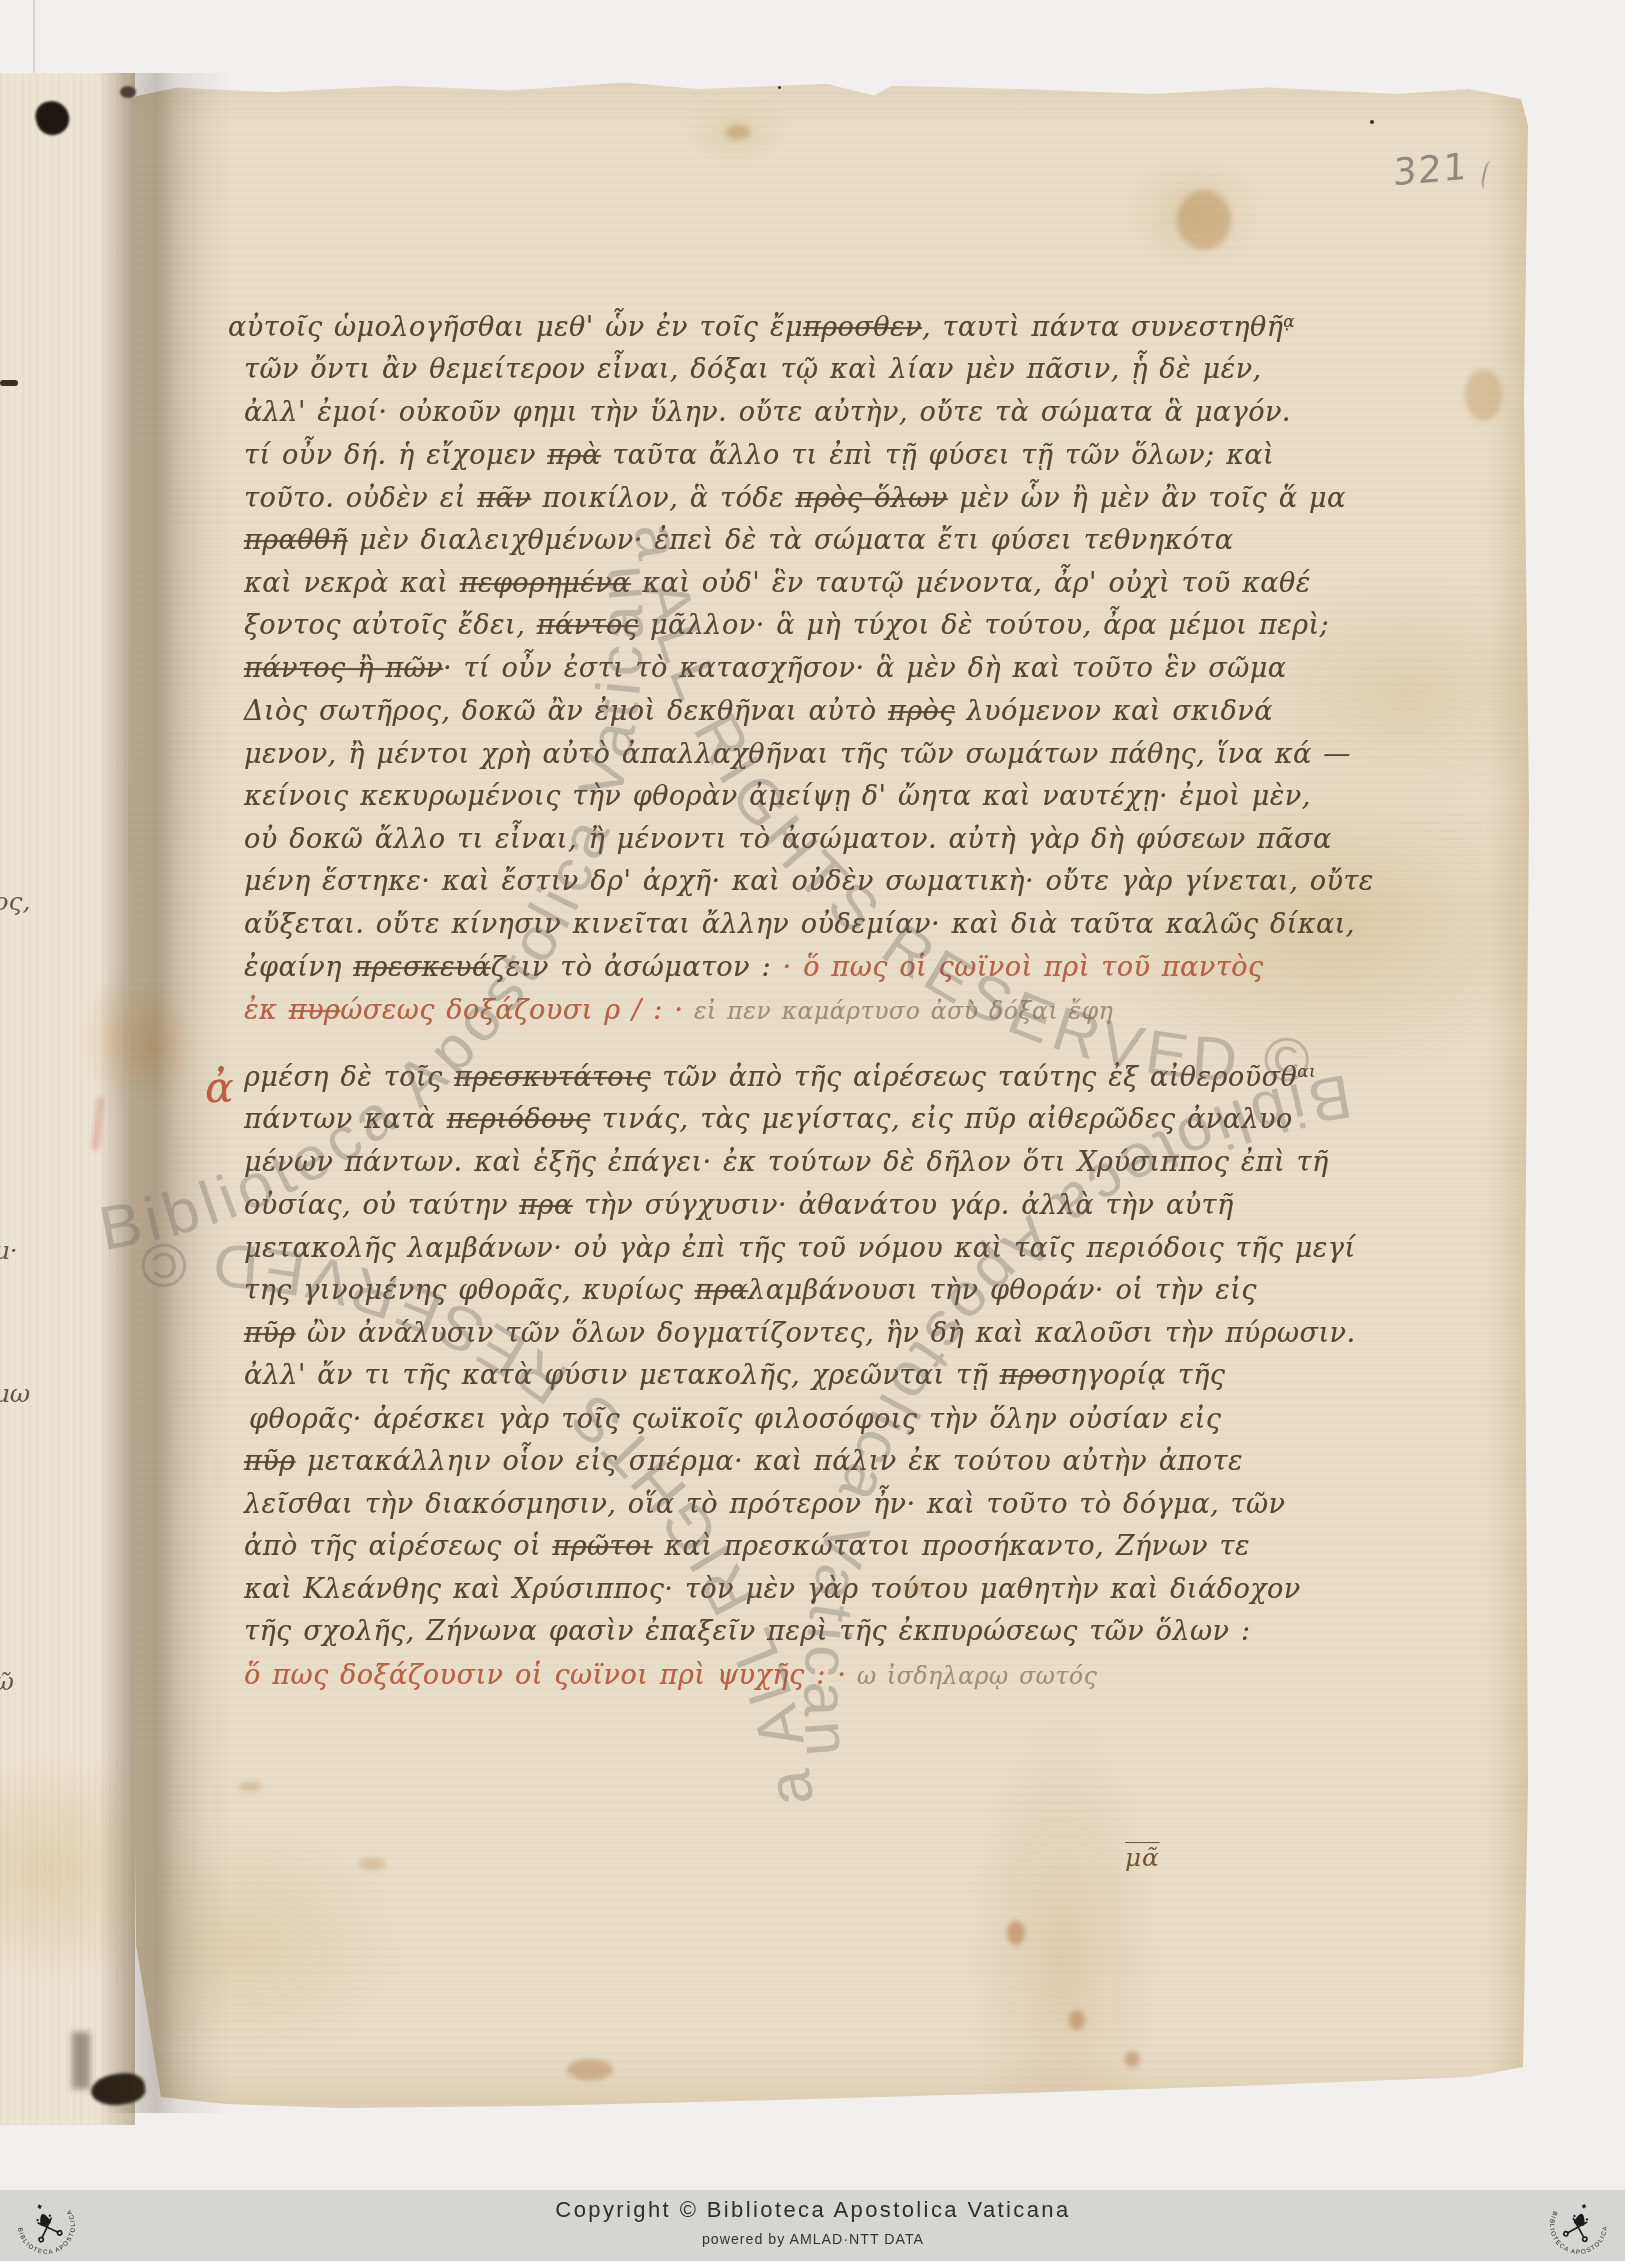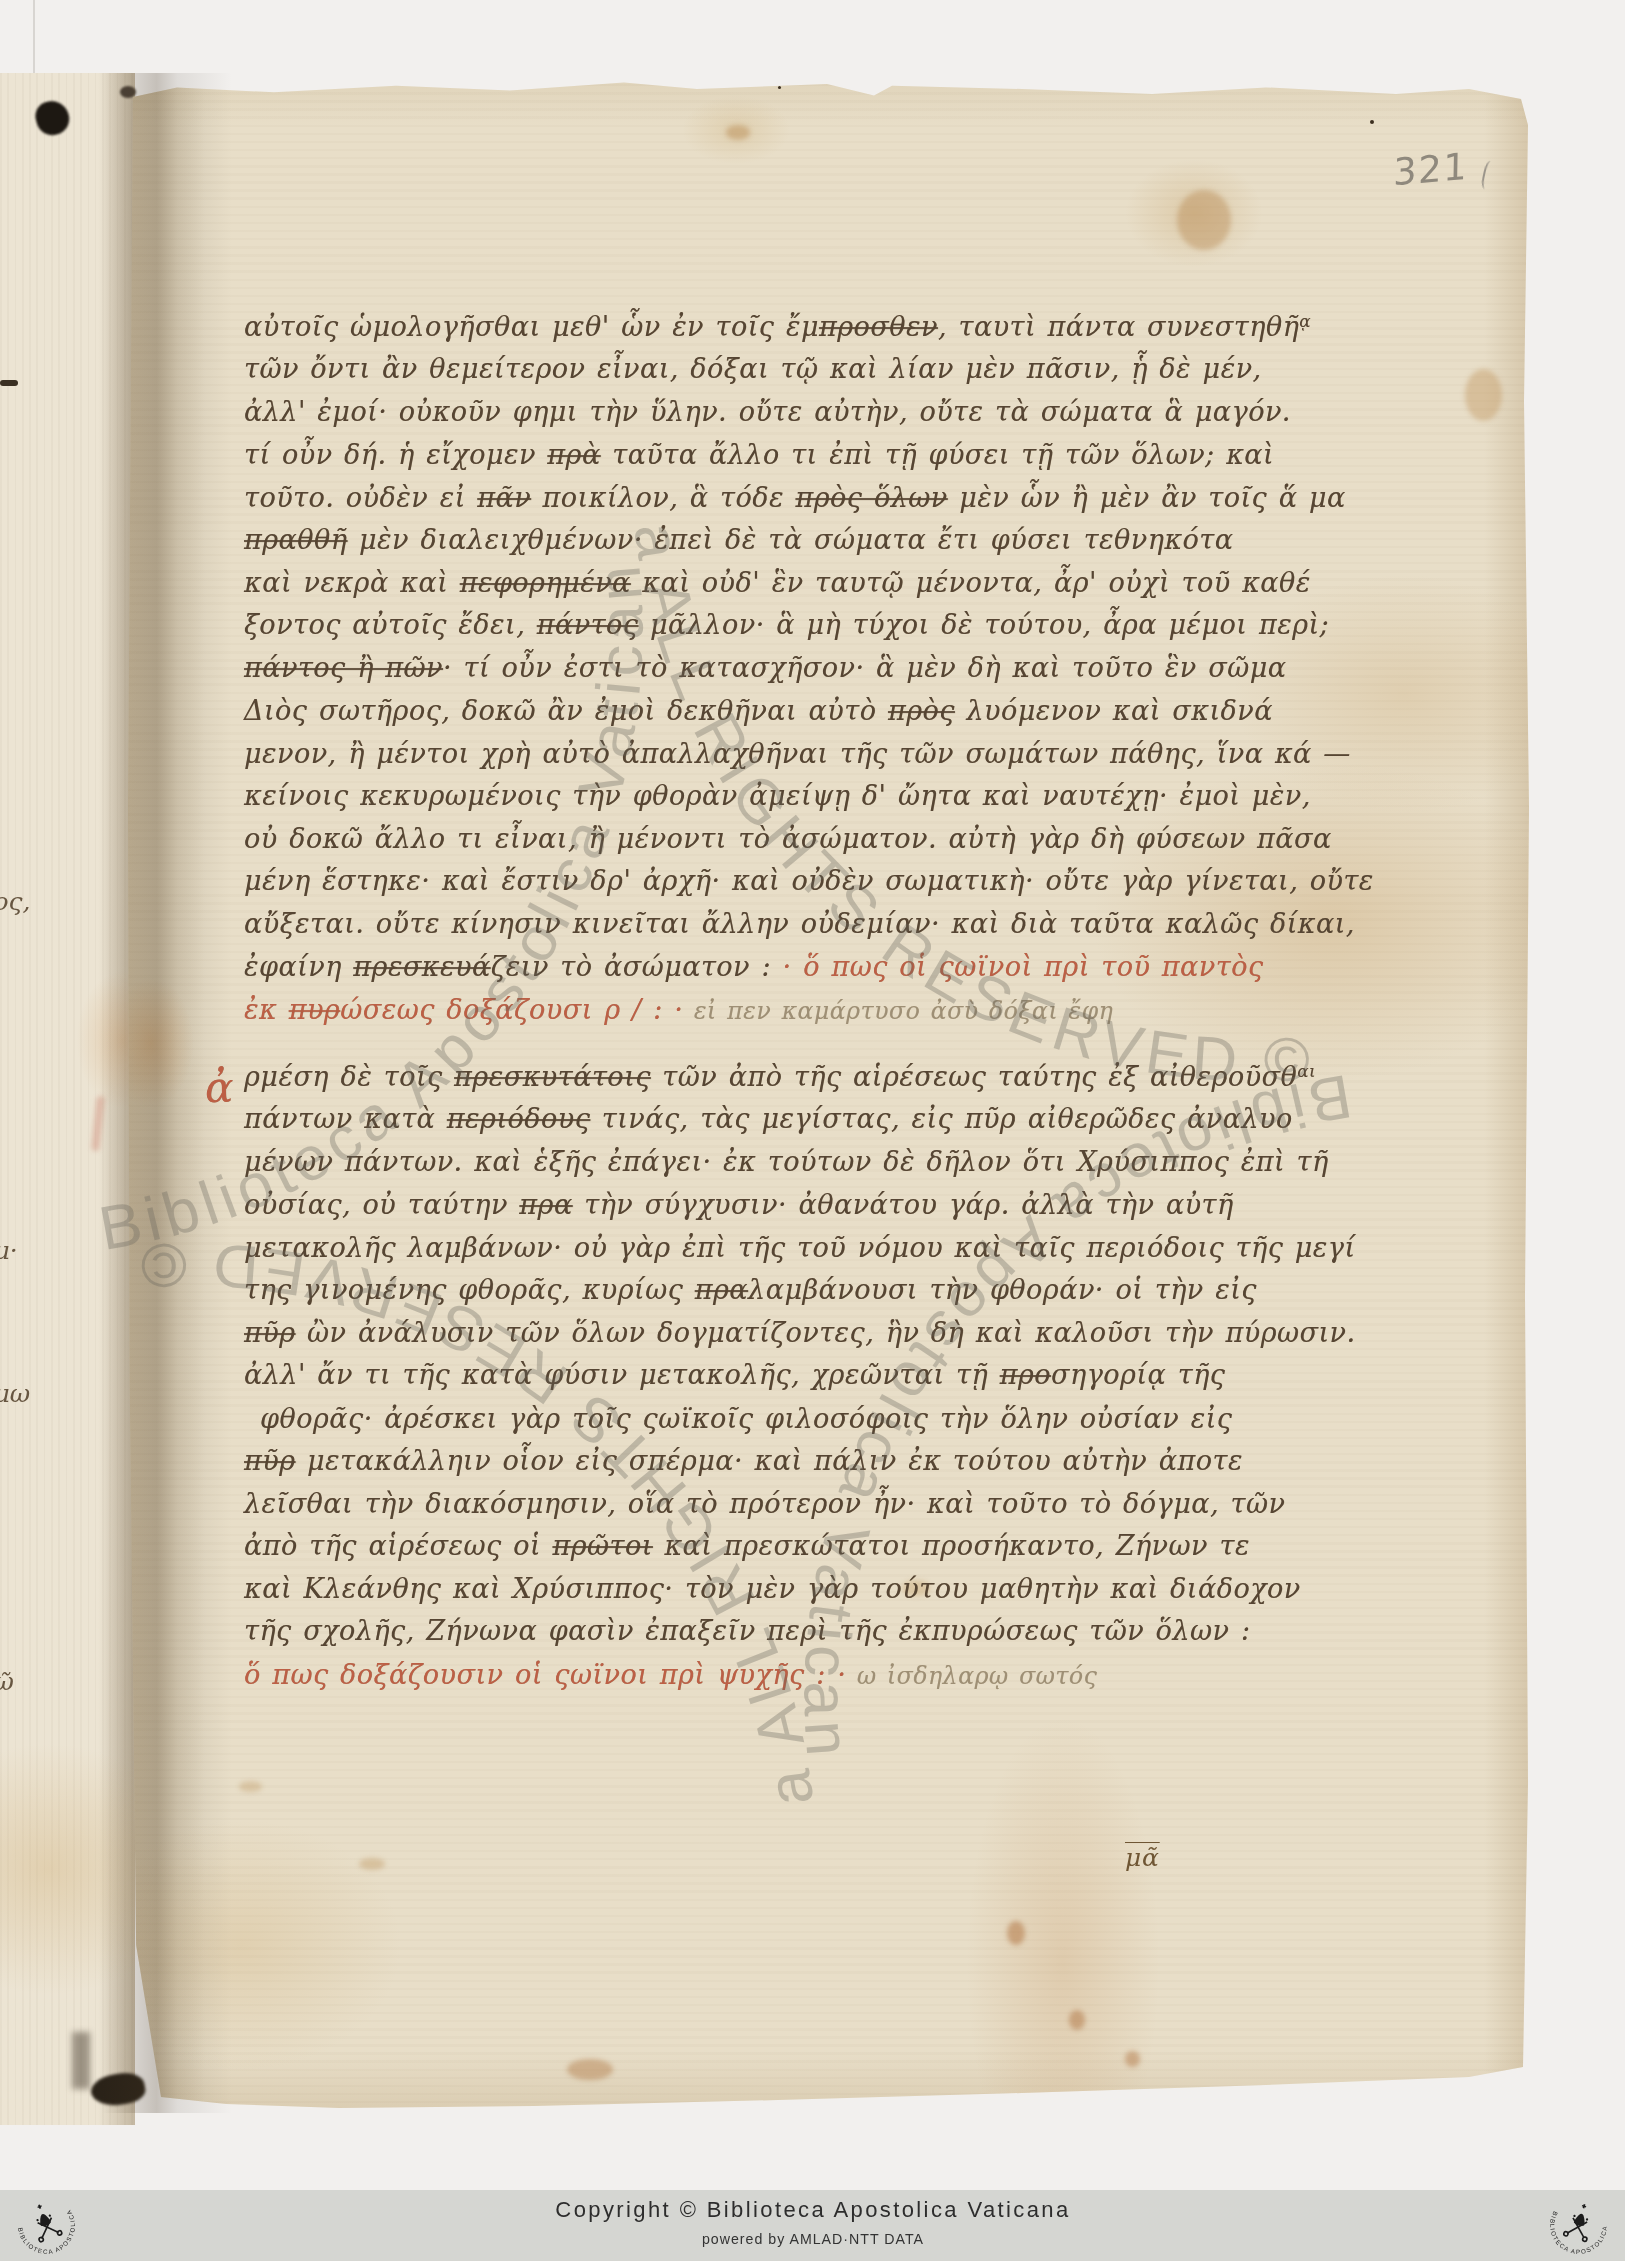--- a/index.html
+++ b/index.html
@@ -122,21 +122,21 @@
     <div class="stain" style="left:231px;top:1782px;width:26px;height:12.2px;background:rgba(190,150,95,.40);"></div>
     <div class="stain" style="left:111px;top:1705px;width:23px;height:10.6px;background:rgba(190,150,95,.35);"></div>
     <div class="stain" style="left:774px;top:1504px;width:28px;height:16.3px;background:rgba(195,158,100,.35);"></div>
     <div class="ink-dot" style="left:1242px;top:44px;width:4.1px;height:4.1px;"></div>
     <div class="ink-dot" style="left:650px;top:9.8px;width:3.3px;height:3.3px;"></div>
   </div>
 
   <div class="crease"></div>
 
   <div class="text-layer">
-      <div class="ms-line" style="left: 244px; top: 313px;"><span>αὐτοῖς ὡμολογῆσθαι μεθ' ὧν ἐν τοῖς ἔμ</span><span class="struck">προσθεν</span><span>, ταυτὶ πάντα συνεστηθῆ</span><span class="sup">ᾳ</span></div>
+      <div class="ms-line" style="left: 228px; top: 313px;"><span>αὐτοῖς ὡμολογῆσθαι μεθ' ὧν ἐν τοῖς ἔμ</span><span class="struck">προσθεν</span><span>, ταυτὶ πάντα συνεστηθῆ</span><span class="sup">ᾳ</span></div>
       <div class="ms-line" style="left: 244px; top: 355px;"><span>τῶν ὄντι ἂν θεμείτερον εἶναι, δόξαι τῷ καὶ λίαν μὲν πᾶσιν, ᾗ δὲ μέν,</span></div>
       <div class="ms-line" style="left: 244px; top: 398px;"><span>ἀλλ' ἐμοί· οὐκοῦν φημι τὴν ὕλην. οὔτε αὐτὴν, οὔτε τὰ σώματα ἃ μαγόν.</span></div>
       <div class="ms-line" style="left: 244px; top: 441px; text-align: center;"><span>τί οὖν δή. ἡ εἴχομεν </span><span class="struck">πρὰ</span><span> ταῦτα ἄλλο τι ἐπὶ τῇ φύσει τῇ τῶν ὅλων; καὶ</span></div>
       <div class="ms-line" style="left: 244px; top: 526px;"><span class="struck">πραθθῆ</span><span> μὲν διαλειχθμένων· ἐπεὶ δὲ τὰ σώματα ἔτι φύσει τεθνηκότα</span></div>
       <div class="ms-line" style="left: 244px; top: 484px;"><span>τοῦτο. οὐδὲν εἰ </span><span class="struck">πᾶν</span><span> ποικίλον, ἃ τόδε </span><span class="struck">πρὸς ὅλων</span><span> μὲν ὧν ἢ μὲν ἂν τοῖς ἅ μα</span></div>
       <div class="ms-line" style="left: 244px; top: 569px;"><span>καὶ νεκρὰ καὶ </span><span class="struck">πεφορημένα</span><span> καὶ οὐδ' ἓν ταυτῷ μένοντα, ἆρ' οὐχὶ τοῦ καθέ</span></div>
       <div class="ms-line" style="left: 244px; top: 611px;"><span>ξοντος αὐτοῖς ἔδει, </span><span class="struck">πάντος</span><span> μᾶλλον· ἃ μὴ τύχοι δὲ τούτου, ἆρα μέμοι περὶ;</span></div>
       <div class="ms-line" style="left: 244px; top: 654px;"><span class="struck">πάντος ἢ πῶν</span><span>· τί οὖν ἐστι τὸ κατασχῆσον· ἃ μὲν δὴ καὶ τοῦτο ἓν σῶμα</span></div>
       <div class="ms-line" style="left: 244px; top: 697px;"><span>Διὸς σωτῆρος, δοκῶ ἂν ἐμοὶ δεκθῆναι αὐτὸ </span><span class="struck">πρὸς</span><span> λυόμενον καὶ σκιδνά</span></div>
       <div class="ms-line" style="left: 244px; top: 782px;"><span>κείνοις κεκυρωμένοις τὴν φθορὰν ἀμείψῃ δ' ὤητα καὶ ναυτέχῃ· ἐμοὶ μὲν,</span></div>
@@ -148,21 +148,21 @@
       <div class="ms-line" style="left: 244px; top: 996px;"><span class="red">ἐκ </span><span class="struckred">πυρ</span><span class="red">ώσεως δοξάζουσι ρ / : ·</span><span class="ghost">   εἰ πεν καμάρτυσο ἀσὺ δόξαι ἔφη</span></div>
       <div class="ms-line initial" style="left: 205px; top: 1067px;"><span class="red">ἀ</span></div>
       <div class="ms-line" style="left: 244px; top: 1063px;"><span>ρμέση δὲ τοῖς </span><span class="struck">πρεσκυτάτοις</span><span> τῶν ἀπὸ τῆς αἱρέσεως ταύτης ἐξ αἰθεροῦσθ</span><span class="sup">αι</span></div>
       <div class="ms-line" style="left: 244px; top: 1105px;"><span>πάντων κατὰ </span><span class="struck">περιόδους</span><span> τινάς, τὰς μεγίστας, εἰς πῦρ αἰθερῶδες ἀναλυο</span></div>
       <div class="ms-line" style="left: 244px; top: 1148px;"><span>μένων πάντων. καὶ ἑξῆς ἐπάγει· ἐκ τούτων δὲ δῆλον ὅτι Χρύσιππος ἐπὶ τῆ</span></div>
       <div class="ms-line" style="left: 244px; top: 1191px;"><span>οὐσίας, οὐ ταύτην </span><span class="struck">πρα</span><span> τὴν σύγχυσιν· ἀθανάτου γάρ. ἀλλὰ τὴν αὐτῆ</span></div>
       <div class="ms-line" style="left: 244px; top: 1234px;"><span>μετακολῆς λαμβάνων· οὐ γὰρ ἐπὶ τῆς τοῦ νόμου καὶ ταῖς περιόδοις τῆς μεγί</span></div>
       <div class="ms-line" style="left: 244px; top: 1276px;"><span>της γινομένης φθορᾶς, κυρίως </span><span class="struck">πρα</span><span>λαμβάνουσι τὴν φθοράν· οἱ τὴν εἰς</span></div>
       <div class="ms-line" style="left: 244px; top: 1319px;"><span class="struck">πῦρ</span><span> ὢν ἀνάλυσιν τῶν ὅλων δογματίζοντες, ἣν δὴ καὶ καλοῦσι τὴν πύρωσιν.</span></div>
       <div class="ms-line" style="left: 244px; top: 1361px;"><span>ἀλλ' ἄν τι τῆς κατὰ φύσιν μετακολῆς, χρεῶνται τῇ </span><span class="struck">προ</span><span>σηγορίᾳ τῆς</span></div>
-      <div class="ms-line" style="left: 260px; top: 1405px;"><span>φθορᾶς· ἀρέσκει γὰρ τοῖς ςωϊκοῖς φιλοσόφοις τὴν ὅλην οὐσίαν εἰς</span></div>
+      <div class="ms-line" style="left: 249px; top: 1405px;"><span>φθορᾶς· ἀρέσκει γὰρ τοῖς ςωϊκοῖς φιλοσόφοις τὴν ὅλην οὐσίαν εἰς</span></div>
       <div class="ms-line" style="left: 244px; top: 1447px;"><span class="struck">πῦρ</span><span> μετακάλληιν οἷον εἰς σπέρμα· καὶ πάλιν ἐκ τούτου αὐτὴν ἀποτε</span></div>
       <div class="ms-line" style="left: 244px; top: 1490px;"><span>λεῖσθαι τὴν διακόσμησιν, οἵα τὸ πρότερον ἦν· καὶ τοῦτο τὸ δόγμα, τῶν</span></div>
       <div class="ms-line" style="left: 244px; top: 1532px;"><span>ἀπὸ τῆς αἱρέσεως οἱ </span><span class="struck">πρῶτοι</span><span> καὶ πρεσκώτατοι προσήκαντο, Ζήνων τε</span></div>
       <div class="ms-line" style="left: 244px; top: 1575px;"><span>καὶ Κλεάνθης καὶ Χρύσιππος· τὸν μὲν γὰρ τούτου μαθητὴν καὶ διάδοχον</span></div>
       <div class="ms-line" style="left: 244px; top: 1617px;"><span>τῆς σχολῆς, Ζήνωνα φασὶν ἐπαξεῖν περὶ τῆς ἐκπυρώσεως τῶν ὅλων :</span></div>
       <div class="ms-line" style="left: 244px; top: 1661px;"><span class="red">ὅ πως δοξάζουσιν οἱ ςωϊνοι πρὶ ψυχῆς : ·</span><span class="ghost">     ω ἰσδηλαρῳ σωτός</span></div>
     </div>
 
   <div class="folio-num">321</div>
   <div class="scribble"></div>

